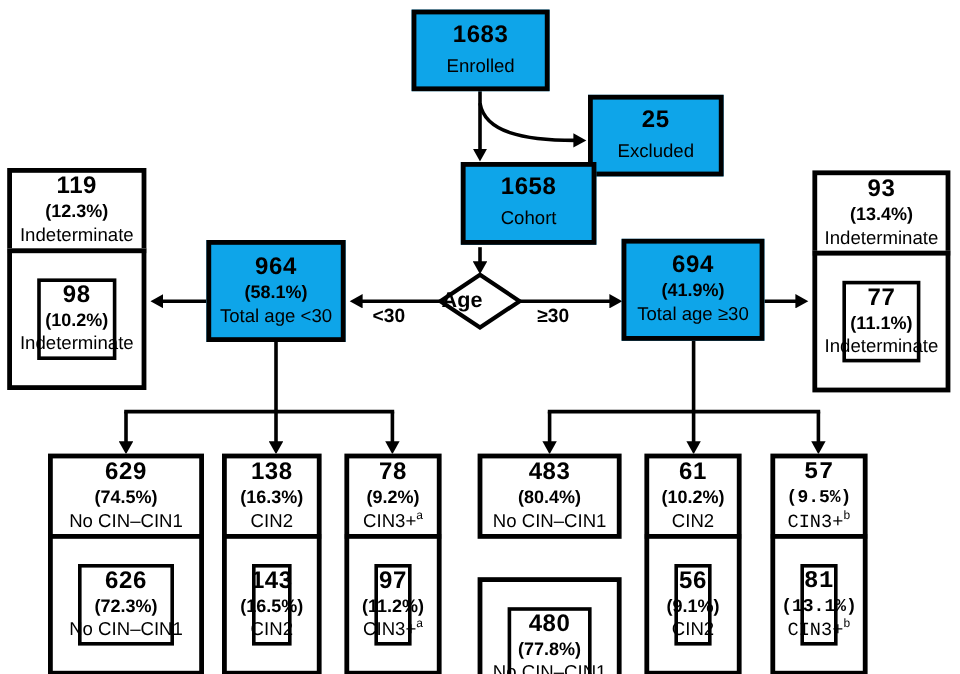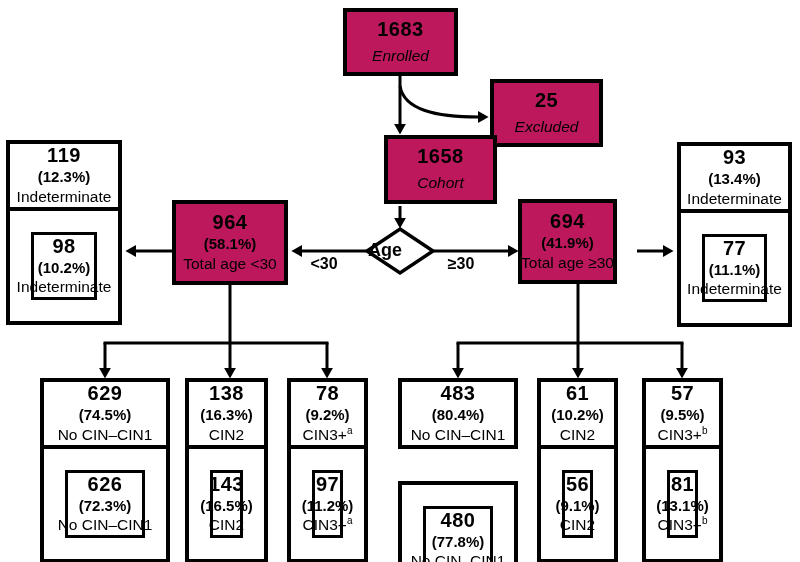--- a/index.html
+++ b/index.html
@@ -5,21 +5,21 @@
   html,body { margin:0; padding:0; background:#ffffff; }
   #page {
     position:relative; width:800px; height:562px; background:#ffffff;
     font-family:"Liberation Sans", sans-serif; color:#000;
     overflow:hidden;
   }
   #connectors { position:absolute; left:0; top:0; width:800px; height:562px; }
 
   .box {
     position:absolute; box-sizing:border-box;
-    border:4px solid #000; background:#be185d;
+    border:4px solid #000; background:#0ea5e9;
     display:flex; flex-direction:column; align-items:center; justify-content:center;
     text-align:center;
   }
   .stack {
     position:absolute; box-sizing:border-box;
     display:flex; flex-direction:column;
   }
   .sec {
     box-sizing:border-box; border:4px solid #000; background:#fff; flex:1;
     display:flex; flex-direction:column; align-items:center; justify-content:center;
@@ -28,21 +28,21 @@
   .sec.double { margin-top:-4px; padding:21px; }
   .inner {
     box-sizing:border-box; border:3px solid #000; width:100%; height:100%;
     display:flex; flex-direction:column; align-items:center; justify-content:center;
     text-align:center;
   }
   .v { font-size:20px; font-weight:bold; line-height:1.15; letter-spacing:0.5px; }
   .p { font-size:15px; font-weight:bold; line-height:1.3; }
   .l { font-size:15.5px; font-weight:normal; line-height:1.3; white-space:nowrap; }
   .l sup { font-size:10px; line-height:0; }
-  .gap { margin-top:5px;font-style:italic; }
+  .gap { margin-top:5px; }
 
   .edge-label {
     position:absolute; font-size:16px; font-weight:bold; text-align:center;
   }
   .diamond-label {
     position:absolute; left:368px; top:240px; width:64px; 
     font-size:18px; font-weight:bold;
   }
 </style>
 </head>
@@ -96,21 +96,21 @@
   <div class="diamond-label">Age</div>
   <div class="edge-label" style="left:298px; top:255px; width:52px;">&lt;30</div>
   <div class="edge-label" style="left:435px; top:255px; width:52px;">≥30</div>
 
   <div class="box" style="left:172px; top:200px; width:116px; height:85px;">
     <div class="v">964</div>
     <div class="p">(58.1%)</div>
     <div class="l">Total age &lt;30</div>
   </div>
 
-  <div class="box" style="left:518px; top:199px; width:99px; height:85px;">
+  <div class="box" style="left:518px; top:199px; width:119px; height:85px;">
     <div class="v">694</div>
     <div class="p">(41.9%)</div>
     <div class="l">Total age ≥30</div>
   </div>
 
   <div class="stack" style="left:6px; top:140px; width:116px; height:172px;">
     <div class="sec">
       <div class="v">119</div>
       <div class="p">(12.3%)</div>
       <div class="l">Indeterminate</div>
@@ -207,21 +207,21 @@
     </div>
     <div class="sec double">
       <div class="inner">
         <div class="v">56</div>
         <div class="p">(9.1%)</div>
         <div class="l">CIN2</div>
       </div>
     </div>
   </div>
 
-  <div class="stack" style="left:642px; top:378px; width:81px; height:174px;">
+  <div class="stack" style="left:642px; top:378px; width:81px; height:174px;font-family:Liberation Mono, monospace;">
     <div class="sec">
       <div class="v">57</div>
       <div class="p">(9.5%)</div>
       <div class="l"><span>CIN3+</span><sup>b</sup></div>
     </div>
     <div class="sec double">
       <div class="inner">
         <div class="v">81</div>
         <div class="p">(13.1%)</div>
         <div class="l"><span>CIN3+</span><sup>b</sup></div>

